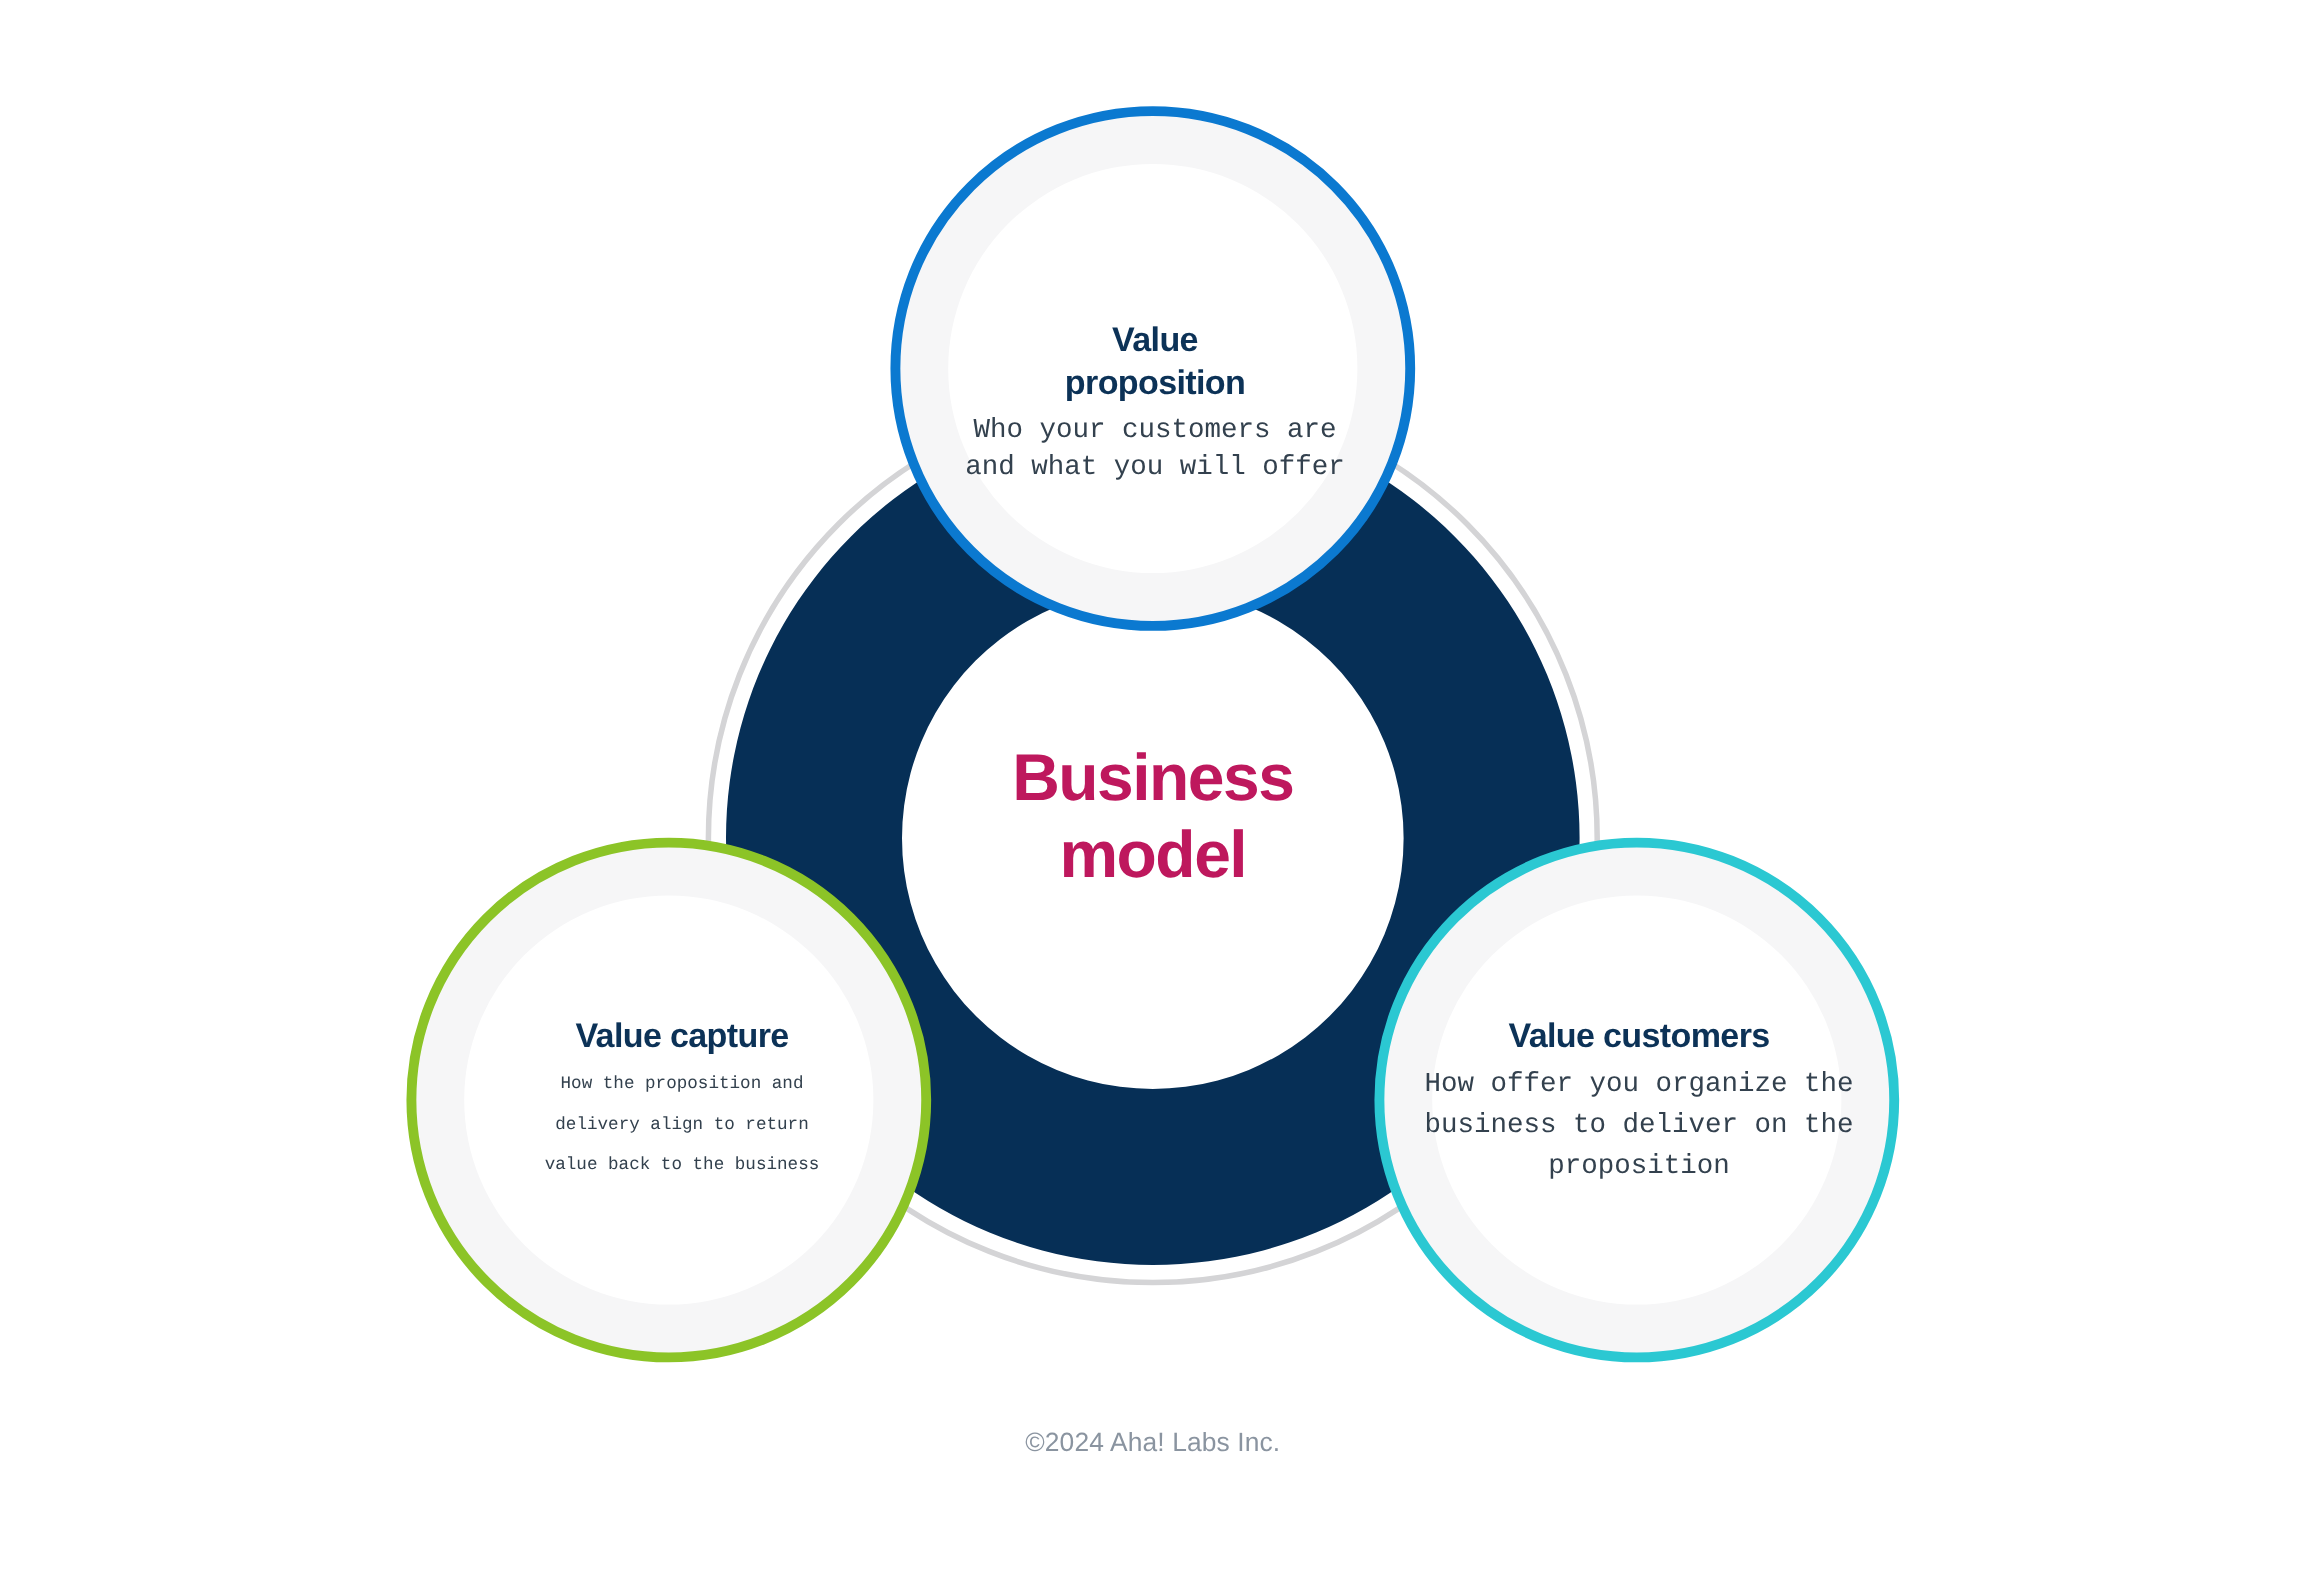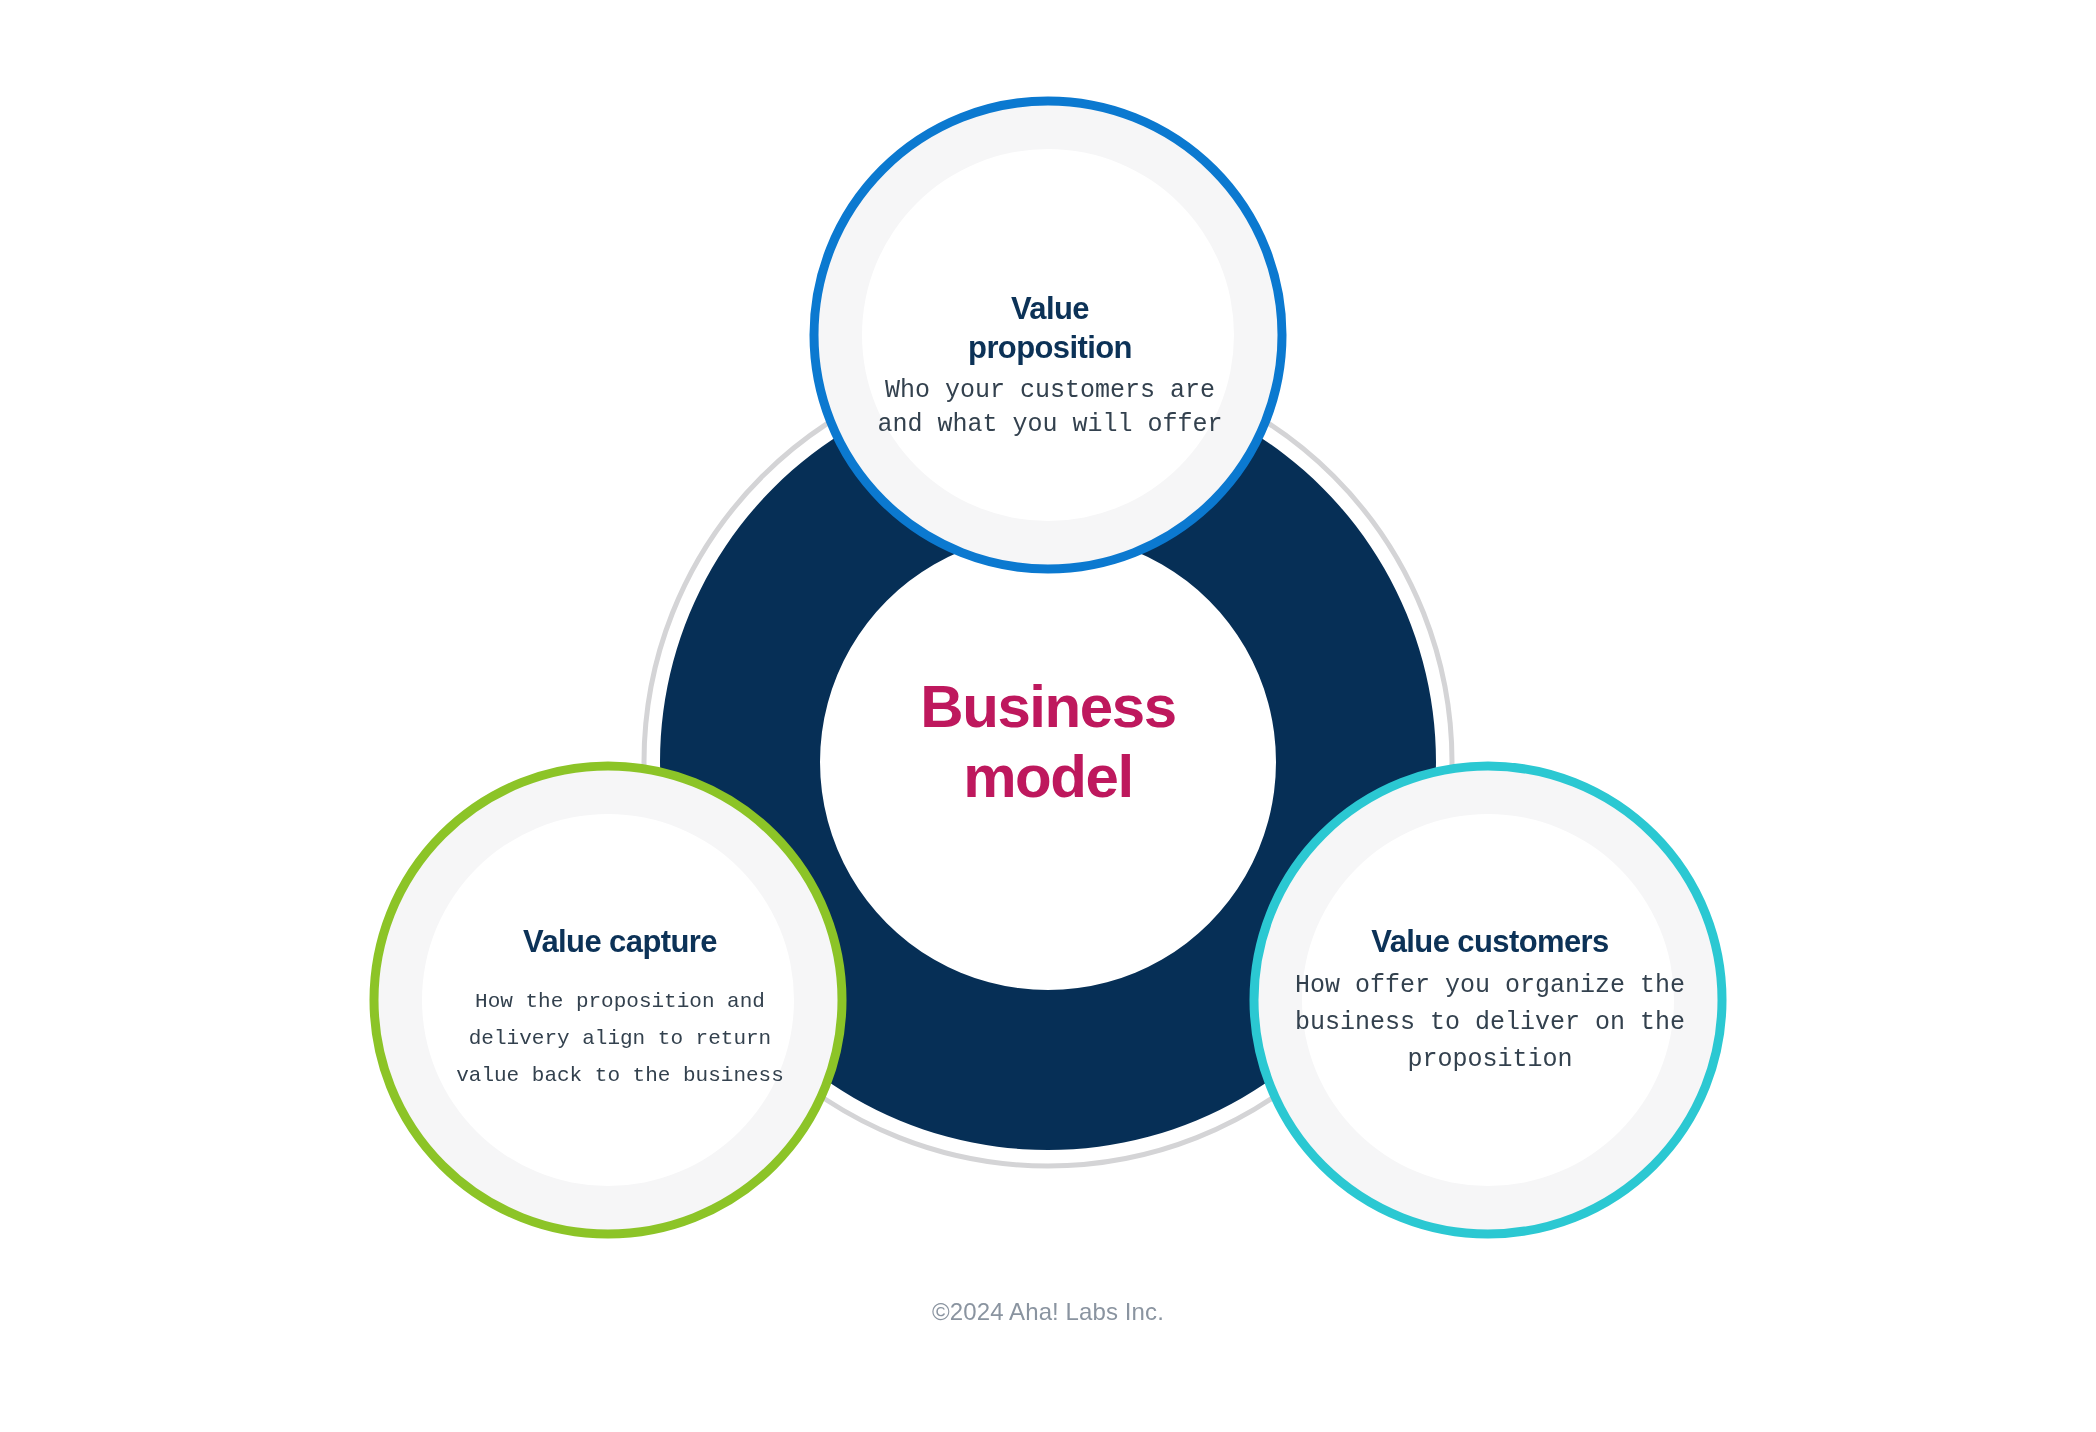--- a/index.html
+++ b/index.html
@@ -92,23 +92,23 @@
   #node-capture-text {
     left: 410px;
     top: 922px;
     width: 420px;
   }
   #node-capture-text .node-title {
     font-size: 31px;
     line-height: 39px;
   }
   #node-capture-text .node-desc {
-    font-size: 21px;
+    font-size: 16px;
     line-height: 37px;
-    margin-top: 22px;
+    margin-top: 6px;
     white-space: pre-line;
   }
 
   
   #node-delivery-text {
     left: 1290px;
     top: 922px;
     width: 400px;
   }
   #node-delivery-text .node-title {

